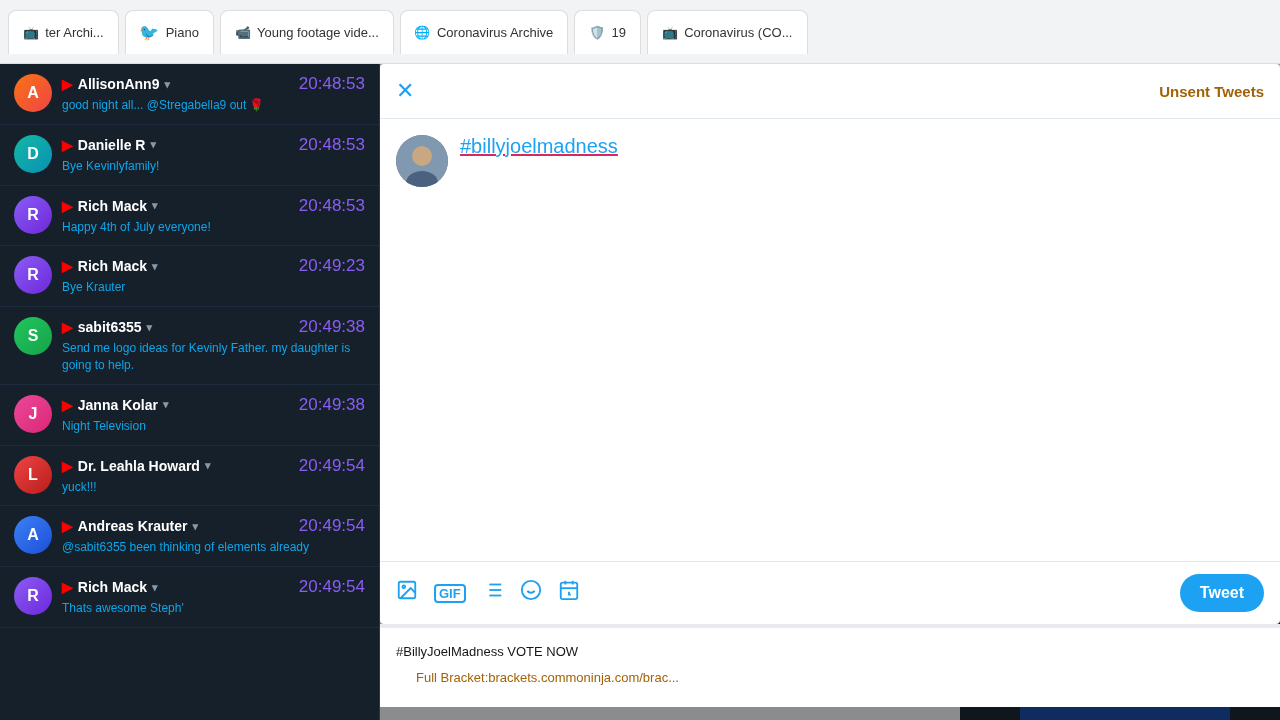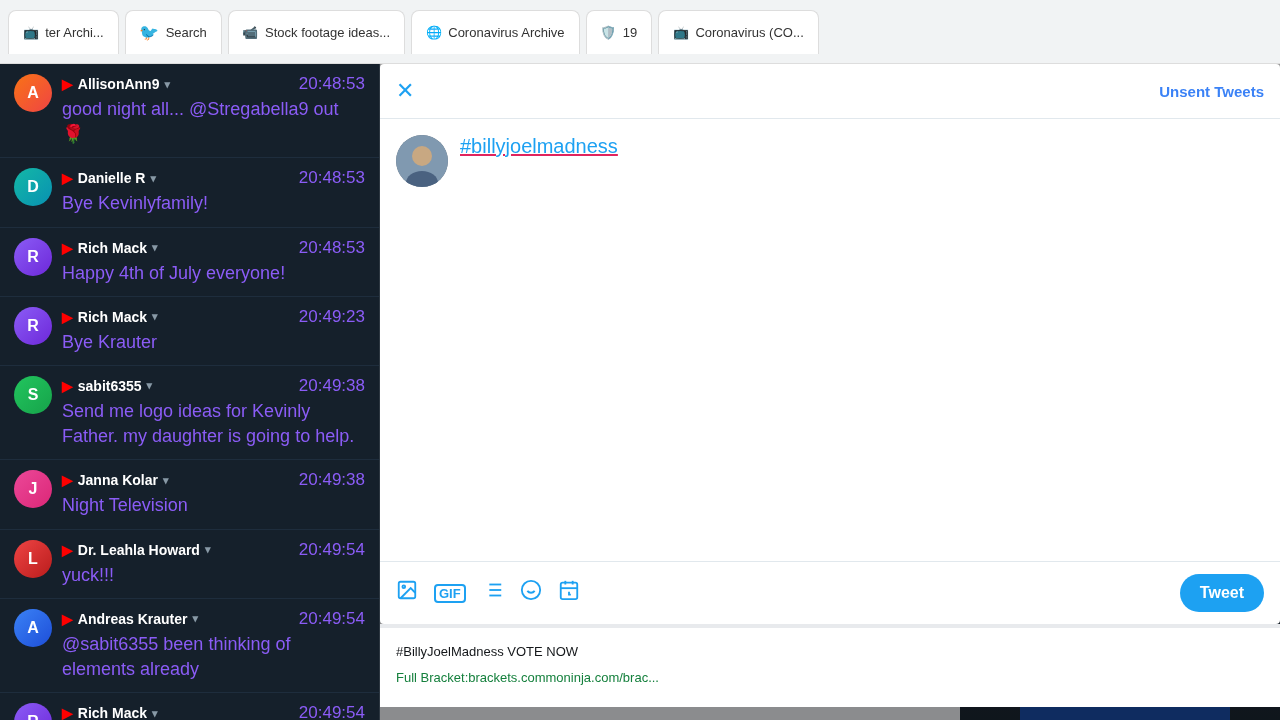--- a/index.html
+++ b/index.html
@@ -113,22 +113,22 @@
       color: #8899a6;
       font-size: 11px;
     }
 
     .chat-timestamp {
       font-size: 17px;
       color: #8b5cf6;
     }
 
     .chat-text {
-      font-size: 18px;
-      color: #8b5cf6;
+      font-size: 12px;
+      color: #0ea5e9;
       word-break: break-word;
       line-height: 1.4;
     }
 
     
     .twitter-area {
       flex: 1;
       background: #e8eaed;
       display: flex;
       flex-direction: column;
@@ -198,21 +198,21 @@
     }
 
     .close-btn {
       color: #1da1f2;
       font-size: 22px;
       cursor: pointer;
       font-weight: 300;
     }
 
     .unsent-tweets-link {
-      color: #3b82f6;
+      color: #a16207;
       font-size: 15px;
       font-weight: 600;
       cursor: pointer;
       text-decoration: none;
     }
 
     .compose-body {
       flex: 1;
       display: flex;
       padding: 16px;
@@ -340,25 +340,25 @@
 </head>
 <body>
 
 <div class="browser-toolbar">
   <div class="browser-tab">
     <span>📺</span>
     <span class="tab-label">ter Archi...</span>
   </div>
   <div class="browser-tab">
     <span style="color:#1da1f2; font-size:16px;">🐦</span>
-    <span class="tab-label">Search</span>
+    <span class="tab-label">Piano</span>
   </div>
   <div class="browser-tab">
     <span>📹</span>
-    <span class="tab-label">Stock footage ideas...</span>
+    <span class="tab-label">Young footage vide...</span>
   </div>
   <div class="browser-tab">
     <span>🌐</span>
     <span class="tab-label">Coronavirus Archive</span>
   </div>
   <div class="browser-tab">
     <span>🛡️</span>
     <span class="tab-label">19</span>
   </div>
   <div class="browser-tab active">
@@ -592,21 +592,21 @@
                 <polyline points="12 14 12 17 14 17"></polyline>
               </svg>
             </span>
           </div>
           <button class="tweet-button">Tweet</button>
         </div>
       </div>
 
       <div class="tweet-content">
         <div class="tweet-text">#BillyJoelMadness  VOTE NOW</div>
-        <div class="tweet-text" style="color:#15803d;">Full Bracket:brackets.commoninja.com/brac...</div>
+        <div class="tweet-text" style="color:#a16207;margin-left:20px;">Full Bracket:brackets.commoninja.com/brac...</div>
       </div>
     </div>
 
     <div class="webcam-overlay">
       <div class="person-silhouette">
 
         <div style="position:absolute;inset:0;background:linear-gradient(180deg,#2c3e50 0%,#1a252f 100%);"></div>
 
         <div style="position:absolute;bottom:140px;right:90px;width:130px;height:90px;background:#8b5a2b;border-radius:60% 60% 0 0;"></div>
 

